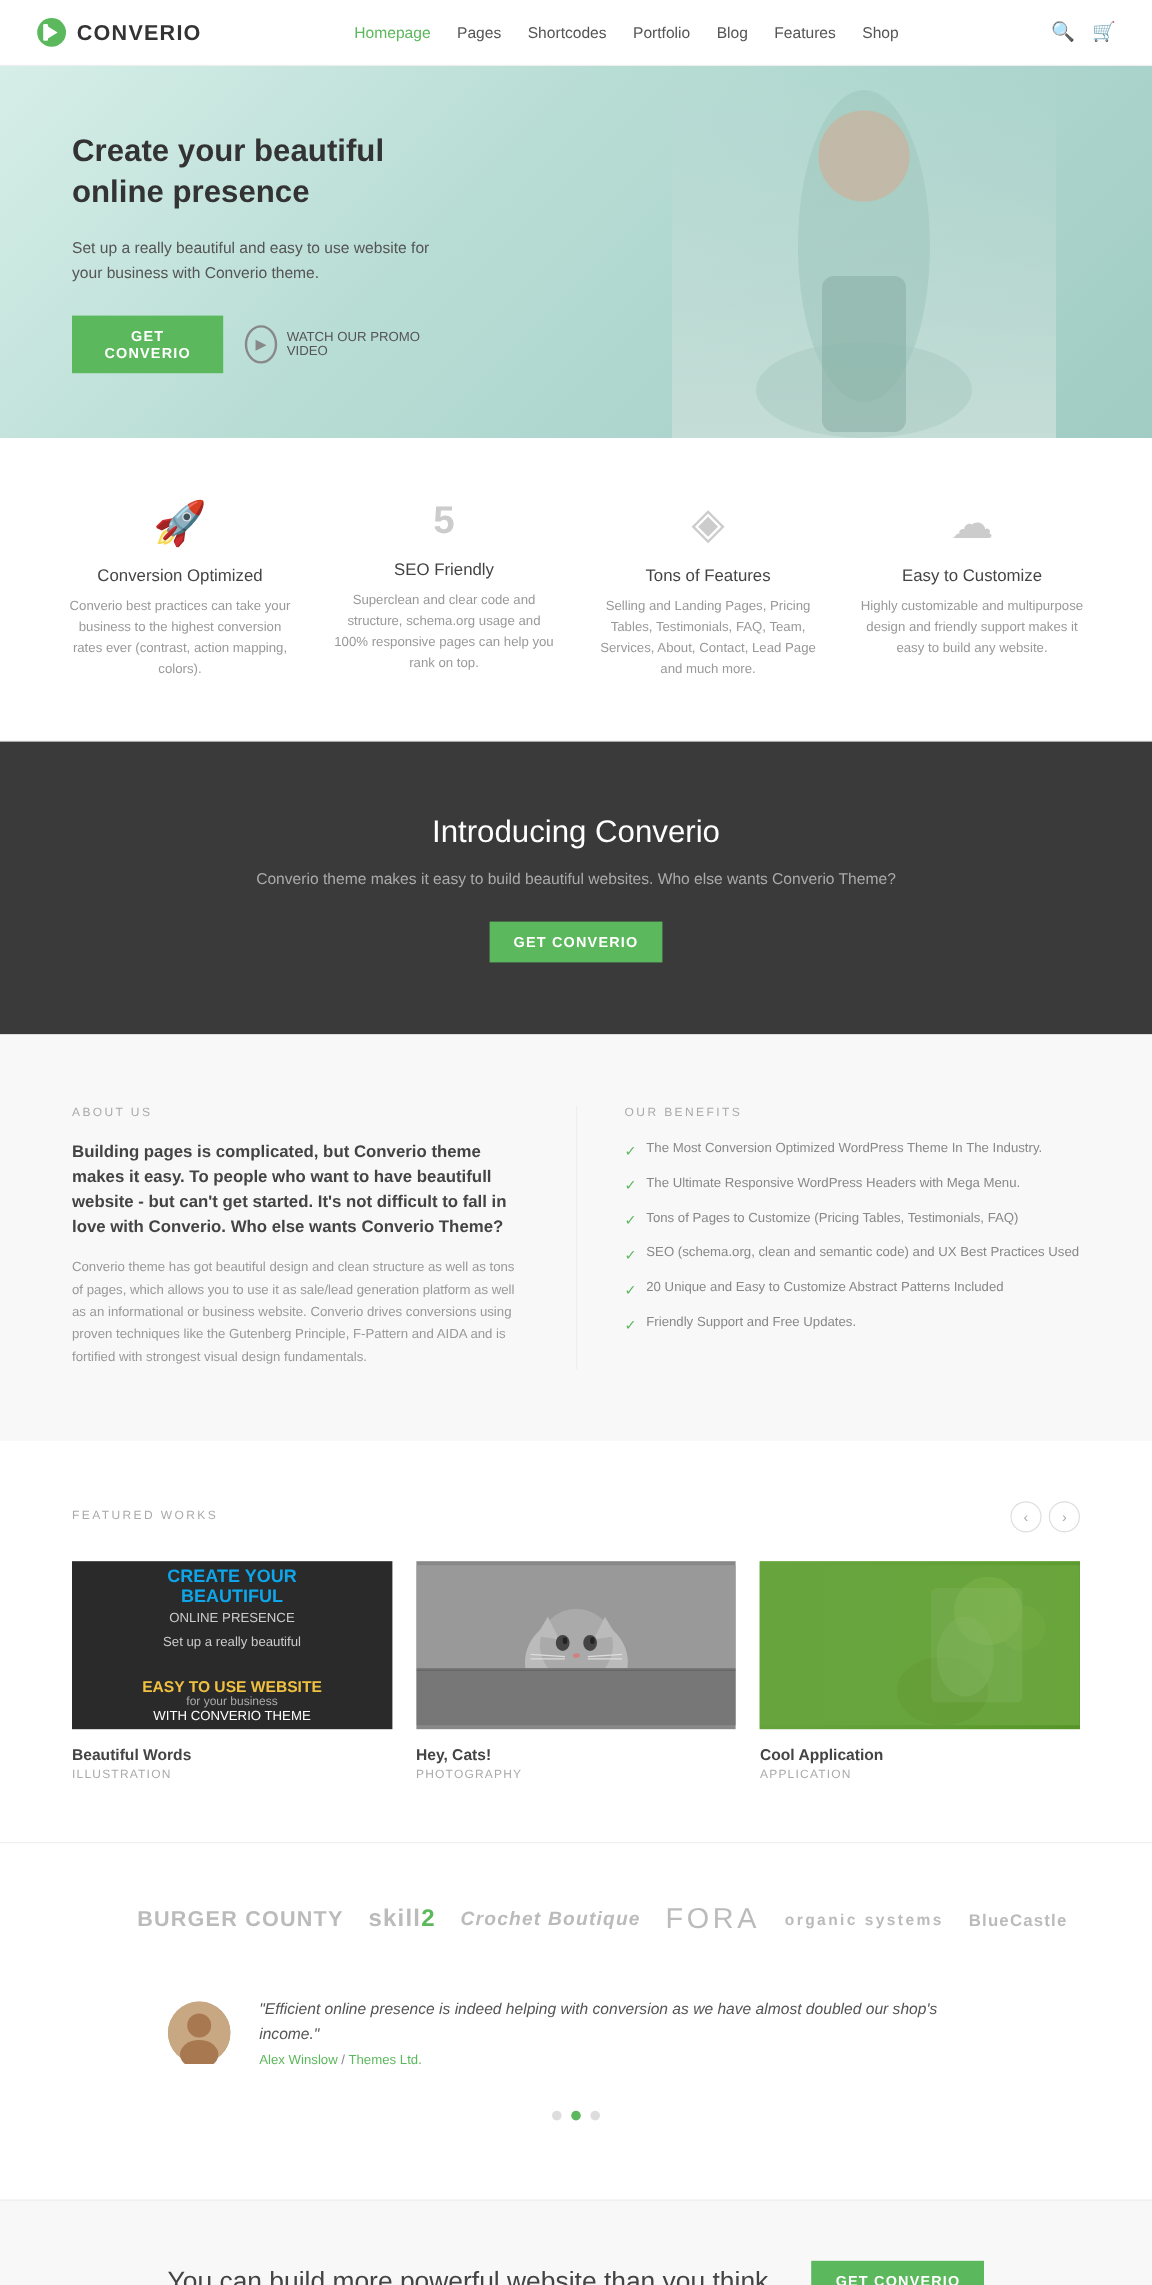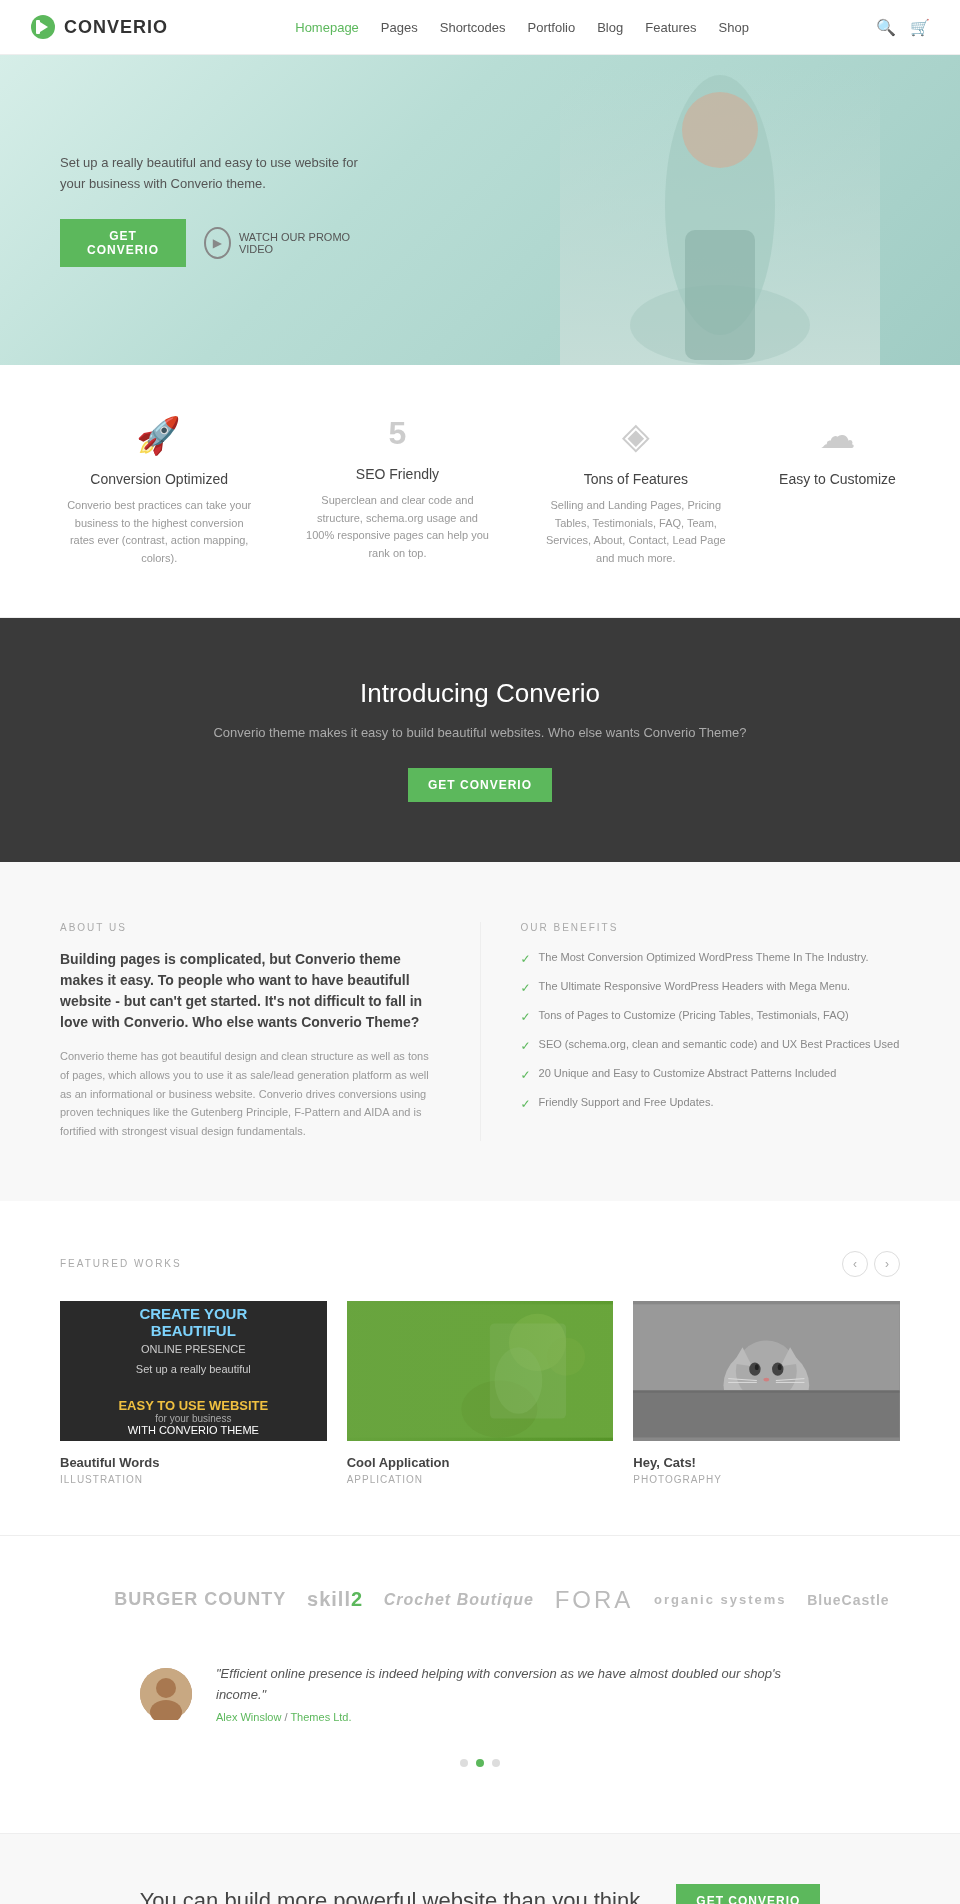--- a/index.html
+++ b/index.html
@@ -93,21 +93,21 @@
     }
     .work-title { font-size: 13px; font-weight: bold; color: #444; margin-bottom: 4px; }
     .work-cat { font-size: 10px; color: #aaa; letter-spacing: 1px; text-transform: uppercase; }
 
     
     .thumb-1 {
       background: #2a2a2a;
       display: flex; flex-direction: column; align-items: center; justify-content: center;
       color: #fff; text-align: center; padding: 14px;
     }
-    .thumb-1 .t1-line1 { font-size: 15px; font-weight: bold; color: #7dd3fc; }
+    .thumb-1 .t1-line1 { font-size: 15px; font-weight: bold; color: #0ea5e9; }
     .thumb-1 .t1-line2 { font-size: 11px; color: #ccc; margin: 4px 0; }
     .thumb-1 .t1-line3 { font-size: 13px; font-weight: bold; color: #f0c040; margin-top: 19px; }
     .thumb-1 .t1-line4 { font-size: 10px; color: #aaa; }
     .thumb-1 .t1-line5 { font-size: 11px; color: #fff; }
 
     
     .thumb-2 {
       background: linear-gradient(135deg, #7ab648 0%, #5a9a28 100%);
       display: flex; align-items: center; justify-content: center; position: relative;
     }
@@ -183,20 +183,21 @@
     <a class="nav-link">Shop</a>
   </div>
   <div class="navbar-icons">
     <span class="nav-icon">🔍</span>
     <span class="nav-icon">🛒</span>
   </div>
 </nav>
 
 <section class="hero">
   <div class="hero-content">
+    <div class="hero-title">Create your beautiful online presence</div>
     <div class="hero-subtitle">Set up a really beautiful and easy to use website for your business with Converio theme.</div>
     <div class="hero-buttons">
       <button class="btn-green">GET CONVERIO</button>
       <div class="btn-watch">
         <div class="play-circle">▶</div>
         <span>WATCH OUR PROMO VIDEO</span>
       </div>
     </div>
   </div>
   <div class="hero-person">
@@ -221,20 +222,21 @@
     <div class="feature-desc">Superclean and clear code and structure, schema.org usage and 100% responsive pages can help you rank on top.</div>
   </div>
   <div class="feature-item">
     <div class="feature-icon">◈</div>
     <div class="feature-title">Tons of Features</div>
     <div class="feature-desc">Selling and Landing Pages, Pricing Tables, Testimonials, FAQ, Team, Services, About, Contact, Lead Page and much more.</div>
   </div>
   <div class="feature-item">
     <div class="feature-icon">☁</div>
     <div class="feature-title">Easy to Customize</div>
+    <div class="feature-desc">Highly customizable and multipurpose design and friendly support makes it easy to build any website.</div>
   </div>
 </section>
 
 <section class="cta-dark">
   <div class="cta-dark-title">Introducing Converio</div>
   <div class="cta-dark-sub">Converio theme makes it easy to build beautiful websites. Who else wants Converio Theme?</div>
   <button class="btn-green">GET CONVERIO</button>
 </section>
 
 <section class="about-section">
@@ -287,67 +289,67 @@
         <div class="t1-line1">CREATE YOUR</div>
         <div class="t1-line1">BEAUTIFUL</div>
         <div class="t1-line2">ONLINE PRESENCE</div>
         <div class="t1-line2">Set up a really beautiful</div>
         <div class="t1-line3">EASY TO USE WEBSITE</div>
         <div class="t1-line4">for your business</div>
         <div class="t1-line5">WITH CONVERIO THEME</div>
       </div>
       <div class="work-title">Beautiful Words</div>
       <div class="work-cat">ILLUSTRATION</div>
+    </div>
+
+    <div class="work-card">
+      <div class="work-thumb thumb-3">
+        <svg width="100%" height="140" viewBox="0 0 280 140">
+          <rect width="280" height="140" fill="#999"></rect>
+          <ellipse cx="140" cy="85" rx="45" ry="40" fill="#bbb"></ellipse>
+          <circle cx="140" cy="70" r="32" fill="#aaa"></circle>
+
+          <polygon points="115,45 125,65 105,62" fill="#bbb"></polygon>
+          <polygon points="165,45 155,65 175,62" fill="#bbb"></polygon>
+
+          <ellipse cx="128" cy="68" rx="6" ry="7" fill="#444"></ellipse>
+          <ellipse cx="152" cy="68" rx="6" ry="7" fill="#444"></ellipse>
+          <ellipse cx="130" cy="66" rx="2" ry="3" fill="#222"></ellipse>
+          <ellipse cx="154" cy="66" rx="2" ry="3" fill="#222"></ellipse>
+
+          <ellipse cx="140" cy="79" rx="3" ry="2" fill="#d08080"></ellipse>
+
+          <line x1="100" y1="78" x2="130" y2="80" stroke="#ddd" stroke-width="1"></line>
+          <line x1="100" y1="82" x2="130" y2="82" stroke="#ddd" stroke-width="1"></line>
+          <line x1="150" y1="80" x2="180" y2="78" stroke="#ddd" stroke-width="1"></line>
+          <line x1="150" y1="82" x2="180" y2="82" stroke="#ddd" stroke-width="1"></line>
+
+          <rect x="0" y="90" width="280" height="50" fill="#777"></rect>
+          <line x1="0" y1="92" x2="280" y2="92" stroke="#666" stroke-width="1"></line>
+        </svg>
+      </div>
+      <div class="work-title">Hey, Cats!</div>
+      <div class="work-cat">PHOTOGRAPHY</div>
     </div>
 
     <div class="work-card">
       <div class="work-thumb thumb-2">
         <div class="thumb-2-overlay"></div>
         <svg width="100%" height="140" viewBox="0 0 280 140">
           <rect width="280" height="140" fill="#7ab648"></rect>
           <circle cx="200" cy="40" r="30" fill="#a0d060" opacity="0.6"></circle>
           <circle cx="230" cy="55" r="20" fill="#90c050" opacity="0.5"></circle>
           <ellipse cx="160" cy="110" rx="40" ry="30" fill="#6a9830" opacity="0.5"></ellipse>
           <rect x="150" y="20" width="80" height="100" rx="5" fill="rgba(255,255,255,0.15)"></rect>
           <ellipse cx="180" cy="80" rx="25" ry="35" fill="rgba(180,220,150,0.4)"></ellipse>
         </svg>
       </div>
       <div class="work-title">Cool Application</div>
       <div class="work-cat">APPLICATION</div>
     </div>
-
-    <div class="work-card">
-      <div class="work-thumb thumb-3">
-        <svg width="100%" height="140" viewBox="0 0 280 140">
-          <rect width="280" height="140" fill="#999"></rect>
-          <ellipse cx="140" cy="85" rx="45" ry="40" fill="#bbb"></ellipse>
-          <circle cx="140" cy="70" r="32" fill="#aaa"></circle>
-
-          <polygon points="115,45 125,65 105,62" fill="#bbb"></polygon>
-          <polygon points="165,45 155,65 175,62" fill="#bbb"></polygon>
-
-          <ellipse cx="128" cy="68" rx="6" ry="7" fill="#444"></ellipse>
-          <ellipse cx="152" cy="68" rx="6" ry="7" fill="#444"></ellipse>
-          <ellipse cx="130" cy="66" rx="2" ry="3" fill="#222"></ellipse>
-          <ellipse cx="154" cy="66" rx="2" ry="3" fill="#222"></ellipse>
-
-          <ellipse cx="140" cy="79" rx="3" ry="2" fill="#d08080"></ellipse>
-
-          <line x1="100" y1="78" x2="130" y2="80" stroke="#ddd" stroke-width="1"></line>
-          <line x1="100" y1="82" x2="130" y2="82" stroke="#ddd" stroke-width="1"></line>
-          <line x1="150" y1="80" x2="180" y2="78" stroke="#ddd" stroke-width="1"></line>
-          <line x1="150" y1="82" x2="180" y2="82" stroke="#ddd" stroke-width="1"></line>
-
-          <rect x="0" y="90" width="280" height="50" fill="#777"></rect>
-          <line x1="0" y1="92" x2="280" y2="92" stroke="#666" stroke-width="1"></line>
-        </svg>
-      </div>
-      <div class="work-title">Hey, Cats!</div>
-      <div class="work-cat">PHOTOGRAPHY</div>
-    </div>
   </div>
 </section>
 
 <section class="brands-section">
   <div class="brands-row">
     <div class="brand-logo burger">BURGER COUNTY</div>
     <div class="brand-logo skill">
       <span>skill<span style="color:#5cb85c;">2</span></span>
     </div>
     <div class="brand-logo crochet">Crochet Boutique</div>

